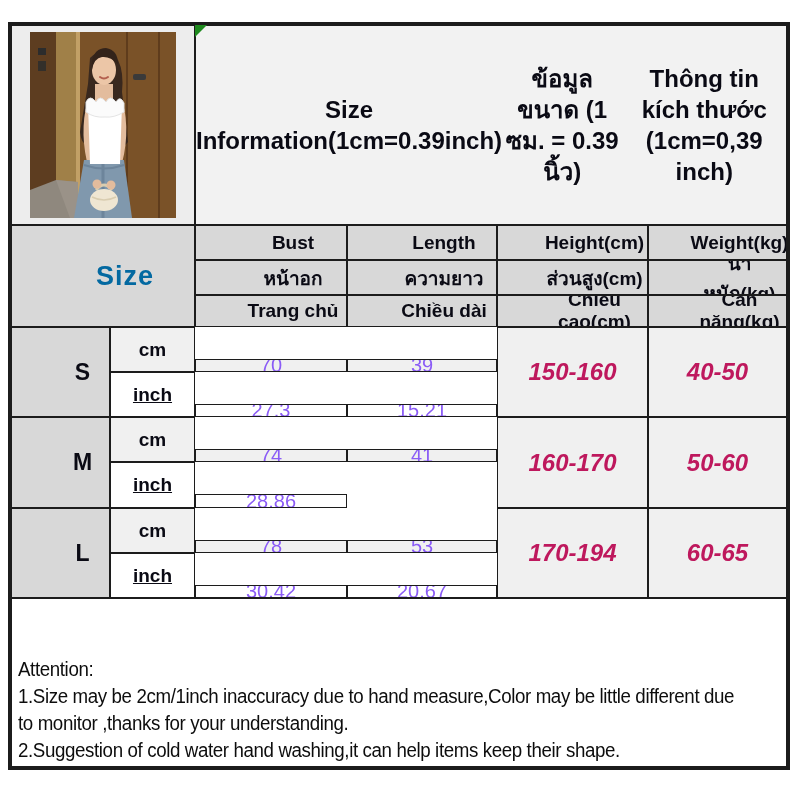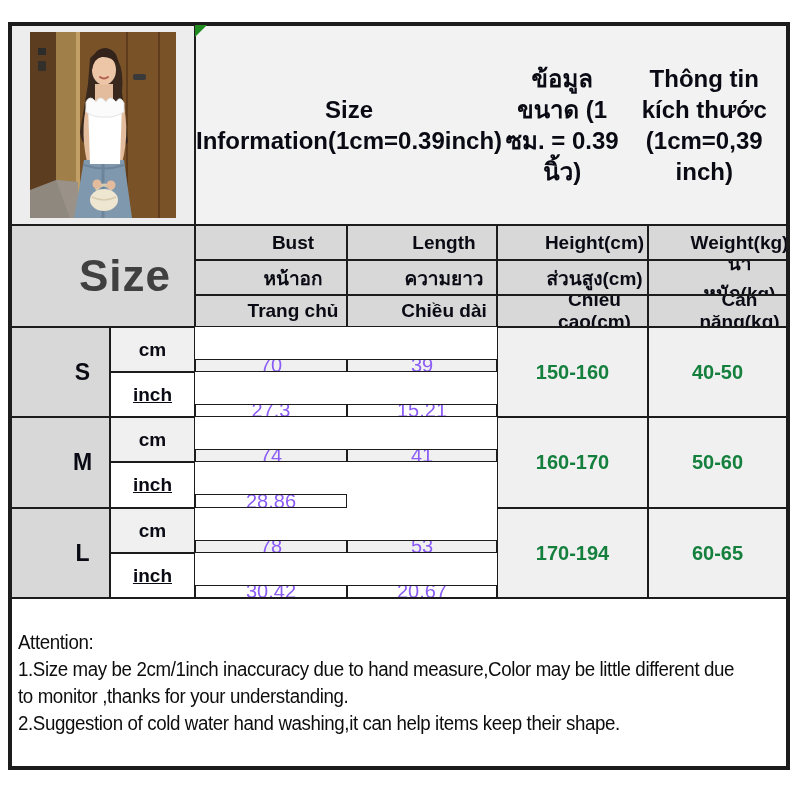--- a/index.html
+++ b/index.html
@@ -19,28 +19,28 @@
     border:1px solid #1c1c1c;box-sizing:border-box;
     display:flex;align-items:center;justify-content:center;
     text-align:center;overflow:hidden;
   }
   .bg-hdr{background:#d8d8d8;padding-left:44px;}
   .bg-lt{background:#f0f0f0;}
   .bg-white{background:#ffffff;text-decoration:underline;}
   .bg-title{background:#f2f2f2;}
   .bg-photo{background:#ededed;}
   .title-cell{flex-direction:row;font-weight:bold;font-size:24px;line-height:31px;color:#0a0a14;}
-  .size-big{font-weight:bold;font-size:44px;letter-spacing:1px;color:#404040;}
+  .size-big{font-weight:bold;font-size:27px;letter-spacing:1px;color:#0369a1;}
   .hdr-txt{font-weight:bold;font-size:19px;color:#0a0a14;}
   .size-letter{font-weight:bold;font-size:23px;color:#0a0a14;}
   .unit-lbl{font-weight:bold;font-size:19px;color:#0a0a14;}
   .num{font-size:20px;color:#8b5cf6;margin-top:32px;}
-  .range{font-size:20px;font-weight:bold;color:#15803d;}
+  .range{font-size:24px;font-weight:bold;color:#be185d;font-style:italic;}
   .attention-cell{
-    align-items:center;justify-content:flex-start;text-align:left;
+    align-items:flex-end;justify-content:flex-start;text-align:left;
     padding:2px 6px;background:#ffffff;
   }
   .attention-inner{
     font-size:19.5px;line-height:27px;letter-spacing:-0.4px;color:#0d0d0d;
     transform:scaleX(0.96);transform-origin:left top;width:103%;
   }
   .green-corner{
     position:absolute;left:184px;top:0;width:0;height:0;
     border-top:12px solid #1f8a1f;border-right:12px solid transparent;
     z-index:5;

